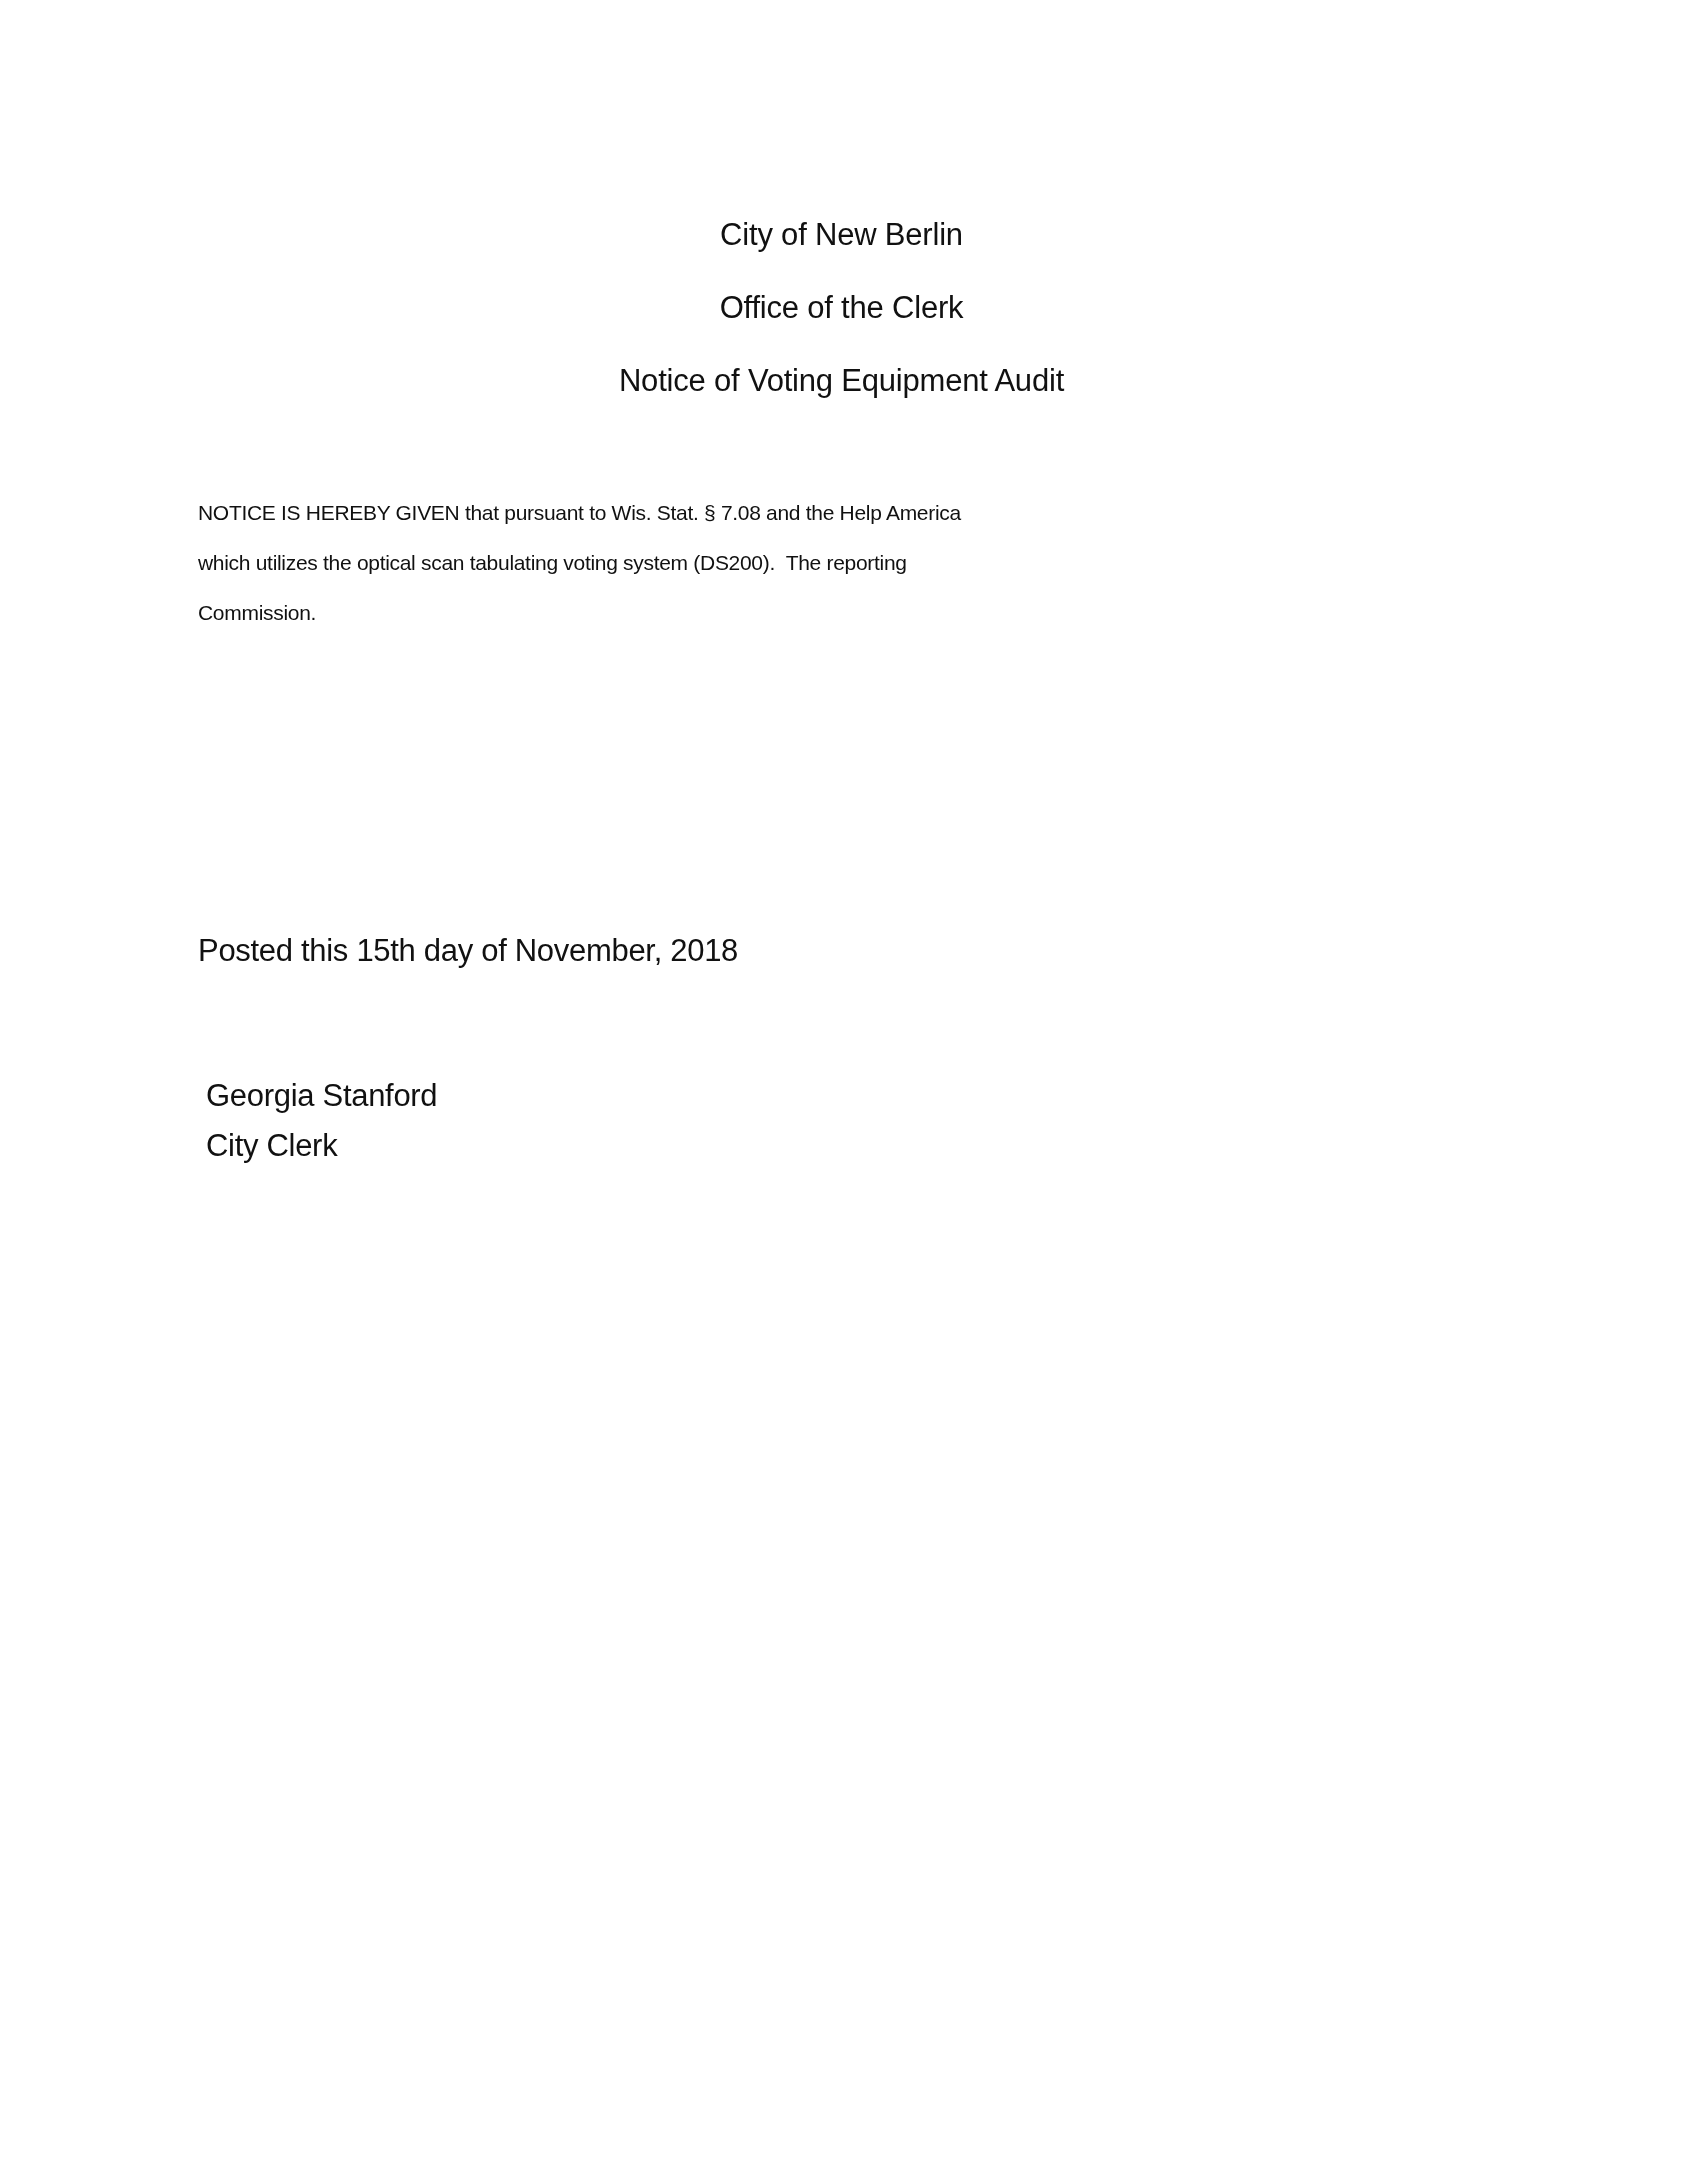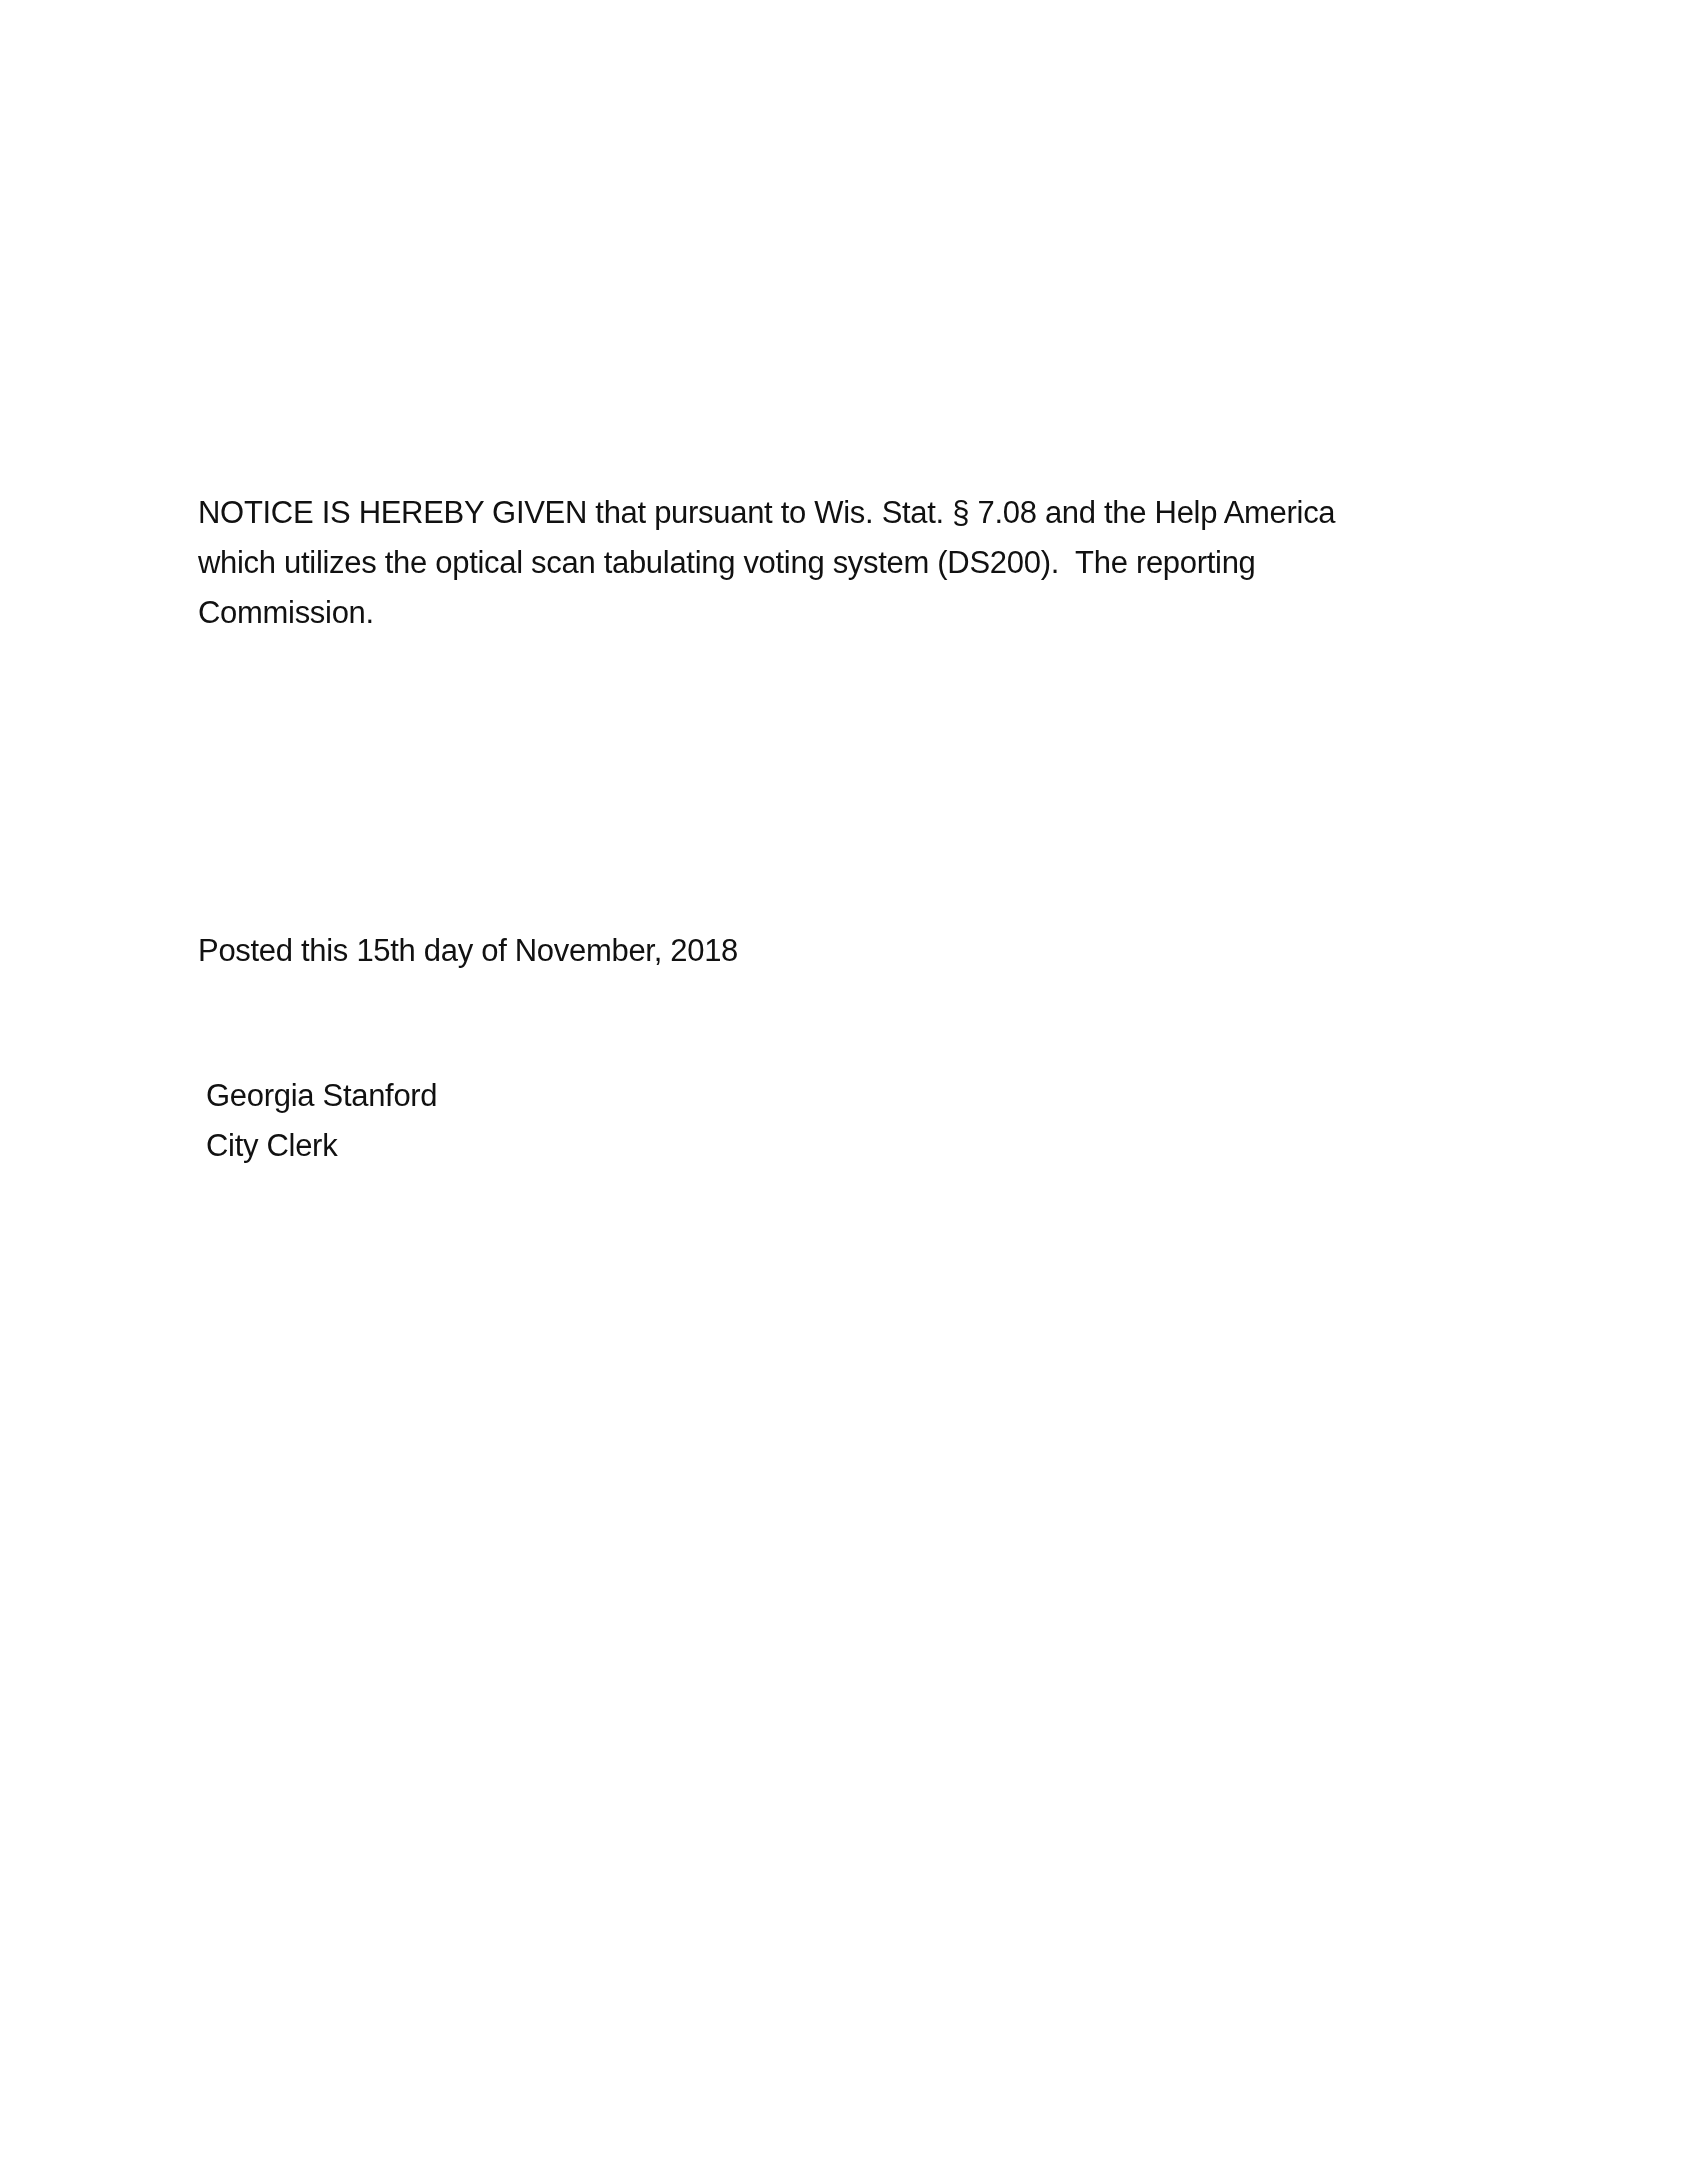--- a/index.html
+++ b/index.html
@@ -37,21 +37,21 @@
       white-space: nowrap;
       letter-spacing: -0.2px;
     }
     .body-block {
       position: absolute;
       left: 198px;
       top: 488px;
       width: 1287px;
     }
     .body-line {
-      font-size: 31px;
+      font-size: 21px;
       line-height: 50px;
       height: 50px;
       white-space: pre;
       letter-spacing: -0.3px;
     }
     .posted-line {
       position: absolute;
       left: 198px;
       top: 926px;
       font-size: 31px;
@@ -71,20 +71,25 @@
       white-space: nowrap;
       letter-spacing: -0.3px;
       margin-left: 8px;
     }
   </style>
 </head>
 <body>
 
 <div class="page">
 
+  <div class="heading-block">
+    <div class="heading-line">City of New Berlin</div>
+    <div class="heading-line">Office of the Clerk</div>
+    <div class="heading-line">Notice of Voting Equipment Audit</div>
+  </div>
 
   <div class="body-block">
     <div class="body-line">NOTICE IS HEREBY GIVEN that pursuant to Wis. Stat. § 7.08 and the Help America</div>
     <div class="body-line">which utilizes the optical scan tabulating voting system (DS200).  The reporting</div>
     <div class="body-line">Commission.</div>
   </div>
 
   <div class="posted-line">Posted this 15th day of November, 2018</div>
 
   <div class="signature-block">

